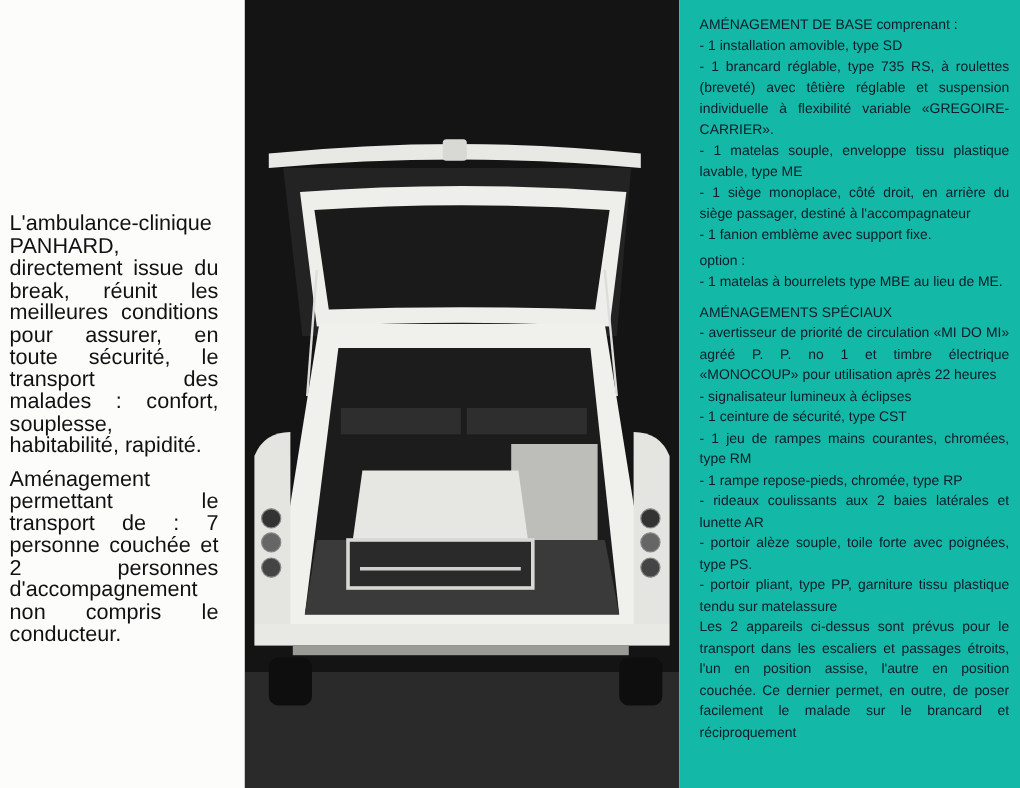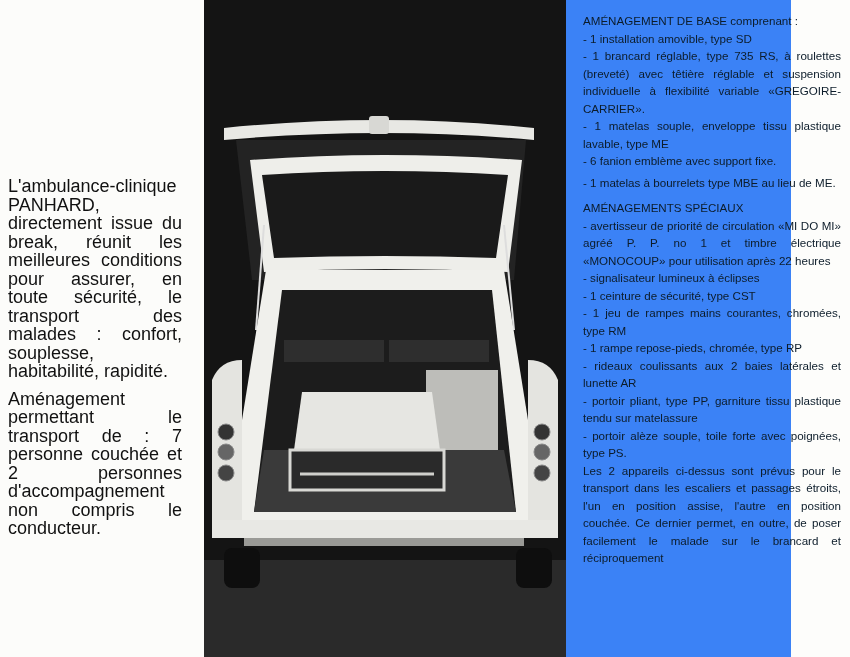--- a/index.html
+++ b/index.html
@@ -17,22 +17,22 @@
       color: #111; font-size: 18px; line-height: 18.5px;
       text-align: justify;
     }
     .left-text p { margin: 0 0 9px 0; }
     .photo {
       position: absolute; left: 204px; top: 0; width: 362px; height: 657px;
       background: #141414; overflow: hidden;
     }
     .photo svg { display: block; }
     .right-col {
-      position: absolute; left: 566px; top: 0; width: 225px; height: 657px;
-      background: #3b82f6;
+      position: absolute; left: 566px; top: 0; width: 284px; height: 657px;
+      background: #14b8a6;
     }
     .right-text {
       position: absolute; left: 17px; top: 12px; width: 258px;
       color: #0c1c2a; font-size: 11.6px; line-height: 17.5px;
       text-align: justify;
     }
     .right-text .heading { text-transform: none; }
     .right-text .block { margin: 0; }
     .right-text .gap { height: 4px; }
   </style>
@@ -92,29 +92,31 @@
     <rect x="312" y="548" width="36" height="40" rx="8" fill="#0e0e0e"></rect>
   </svg>
 </div>
 
 <div class="right-col">
   <div class="right-text">
     <div class="heading">AMÉNAGEMENT DE BASE comprenant :</div>
     <div class="block">- 1 installation amovible, type SD</div>
     <div class="block">- 1 brancard réglable, type 735 RS, à roulettes (breveté) avec têtière réglable et suspension individuelle à flexibilité variable «GREGOIRE-CARRIER».</div>
     <div class="block">- 1 matelas souple, enveloppe tissu plastique lavable, type ME</div>
-    <div class="block">- 6 fanion emblème avec support fixe.</div>
+    <div class="block">- 1 siège monoplace, côté droit, en arrière du siège passager, destiné à l'accompagnateur</div>
+    <div class="block">- 1 fanion emblème avec support fixe.</div>
     <div class="gap"></div>
+    <div class="block">option :</div>
     <div class="block">- 1 matelas à bourrelets type MBE au lieu de ME.</div>
     <div class="gap" style="height:8px"></div>
     <div class="heading">AMÉNAGEMENTS SPÉCIAUX</div>
     <div class="block">- avertisseur de priorité de circulation «MI DO MI» agréé P. P. no 1 et timbre électrique «MONOCOUP» pour utilisation après 22 heures</div>
     <div class="block">- signalisateur lumineux à éclipses</div>
     <div class="block">- 1 ceinture de sécurité, type CST</div>
     <div class="block">- 1 jeu de rampes mains courantes, chromées, type RM</div>
     <div class="block">- 1 rampe repose-pieds, chromée, type RP</div>
     <div class="block">- rideaux coulissants aux 2 baies latérales et lunette AR</div>
+    <div class="block">- portoir alèze souple, toile forte avec poignées, type PS.</div>
     <div class="block">- portoir pliant, type PP, garniture tissu plastique tendu sur matelassure</div>
-    <div class="block">- portoir alèze souple, toile forte avec poignées, type PS.</div>
     <div class="block">Les 2 appareils ci-dessus sont prévus pour le transport dans les escaliers et passages étroits, l'un en position assise, l'autre en position couchée. Ce dernier permet, en outre, de poser facilement le malade sur le brancard et réciproquement</div>
 
   </div>
 </div>
 
 </body></html>

